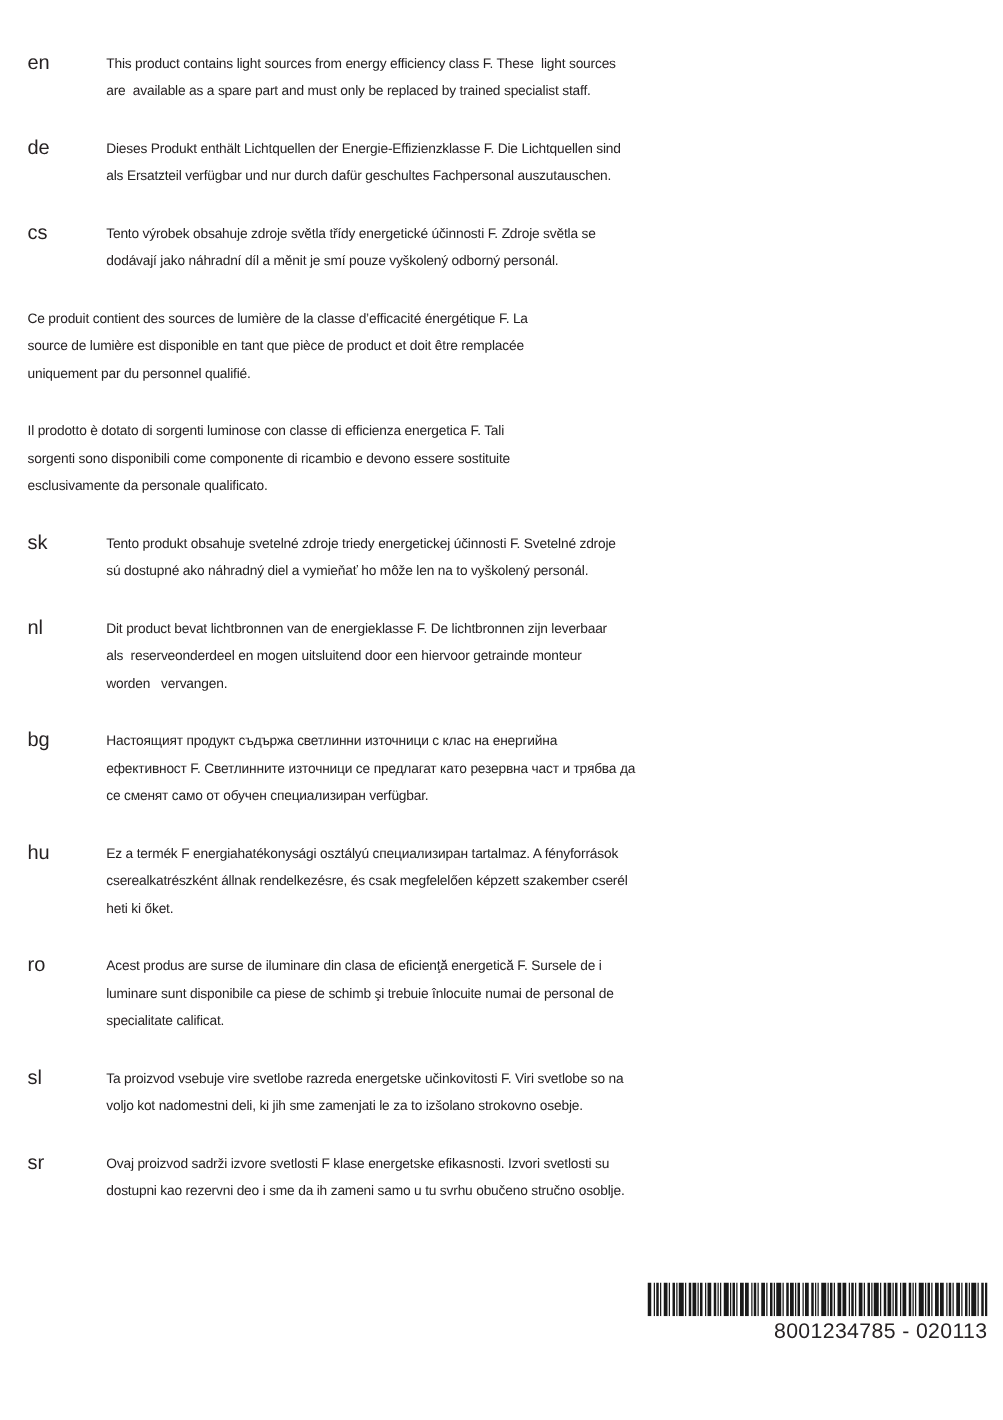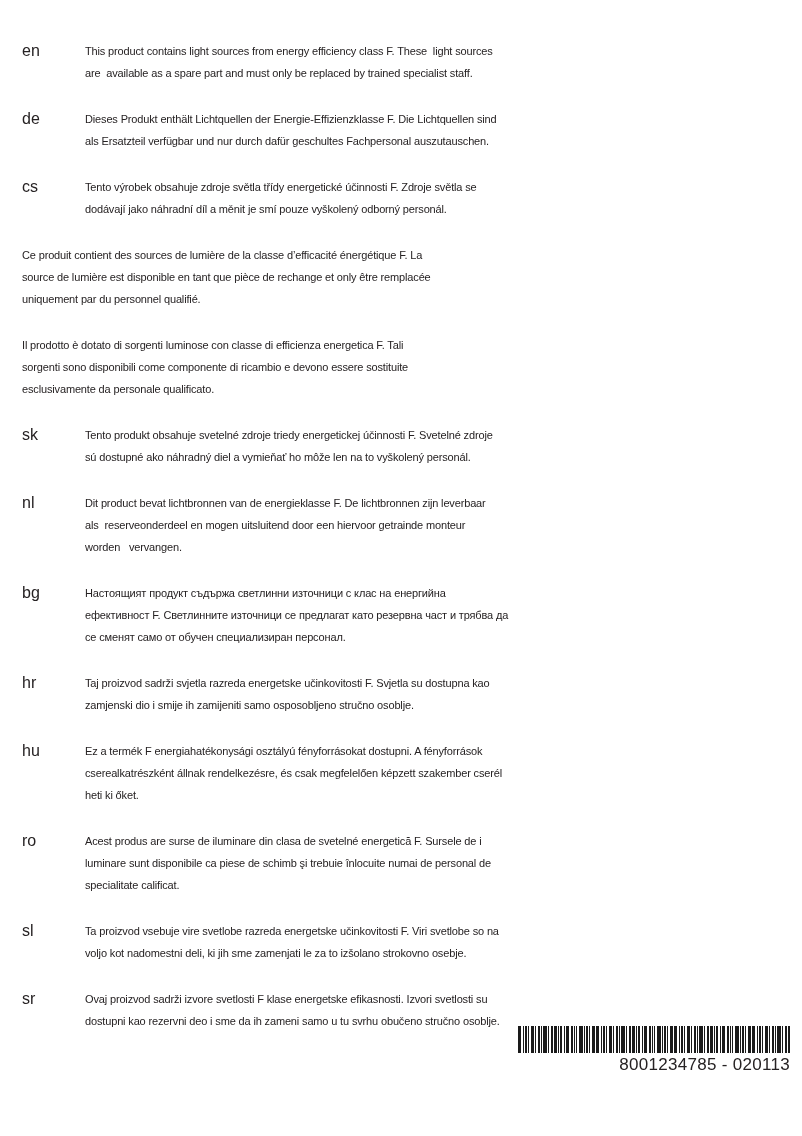--- a/index.html
+++ b/index.html
@@ -78,21 +78,21 @@
     </div>
 
     <div class="row">
       <div class="lang">cs</div>
       <div class="text">Tento výrobek obsahuje zdroje světla třídy energetické účinnosti F. Zdroje světla se
 dodávají jako náhradní díl a měnit je smí pouze vyškolený odborný personál.</div>
     </div>
 
     <div class="row">
       <div class="text">Ce produit contient des sources de lumière de la classe d’efficacité énergétique F. La
-source de lumière est disponible en tant que pièce de rechange et only être remplacée
+source de lumière est disponible en tant que pièce de product et doit être remplacée
 uniquement par du personnel qualifié.</div>
     </div>
 
     <div class="row">
       <div class="text">Il prodotto è dotato di sorgenti luminose con classe di efficienza energetica F. Tali
 sorgenti sono disponibili come componente di ricambio e devono essere sostituite
 esclusivamente da personale qualificato.</div>
     </div>
 
     <div class="row">
@@ -105,39 +105,34 @@
       <div class="lang">nl</div>
       <div class="text">Dit product bevat lichtbronnen van de energieklasse F. De lichtbronnen zijn leverbaar
 als  reserveonderdeel en mogen uitsluitend door een hiervoor getrainde monteur
 worden   vervangen.</div>
     </div>
 
     <div class="row">
       <div class="lang">bg</div>
       <div class="text">Настоящият продукт съдържа светлинни източници с клас на енергийна
 ефективност F. Светлинните източници се предлагат като резервна част и трябва да
-се сменят само от обучен специализиран персонал.</div>
+се сменят само от обучен специализиран verfügbar.</div>
     </div>
 
-    <div class="row">
-      <div class="lang">hr</div>
-      <div class="text">Taj proizvod sadrži svjetla razreda energetske učinkovitosti F. Svjetla su dostupna kao
-zamjenski dio i smije ih zamijeniti samo osposobljeno stručno osoblje.</div>
-    </div>
 
     <div class="row">
       <div class="lang">hu</div>
-      <div class="text">Ez a termék F energiahatékonysági osztályú fényforrásokat dostupni. A fényforrások
+      <div class="text">Ez a termék F energiahatékonysági osztályú специализиран tartalmaz. A fényforrások
 cserealkatrészként állnak rendelkezésre, és csak megfelelően képzett szakember cserél
 heti ki őket.</div>
     </div>
 
     <div class="row">
       <div class="lang">ro</div>
-      <div class="text">Acest produs are surse de iluminare din clasa de svetelné energetică F. Sursele de i
+      <div class="text">Acest produs are surse de iluminare din clasa de eficienţă energetică F. Sursele de i
 luminare sunt disponibile ca piese de schimb şi trebuie înlocuite numai de personal de
 specialitate calificat.</div>
     </div>
 
     <div class="row">
       <div class="lang">sl</div>
       <div class="text">Ta proizvod vsebuje vire svetlobe razreda energetske učinkovitosti F. Viri svetlobe so na
 voljo kot nadomestni deli, ki jih sme zamenjati le za to izšolano strokovno osebje.</div>
     </div>
 

